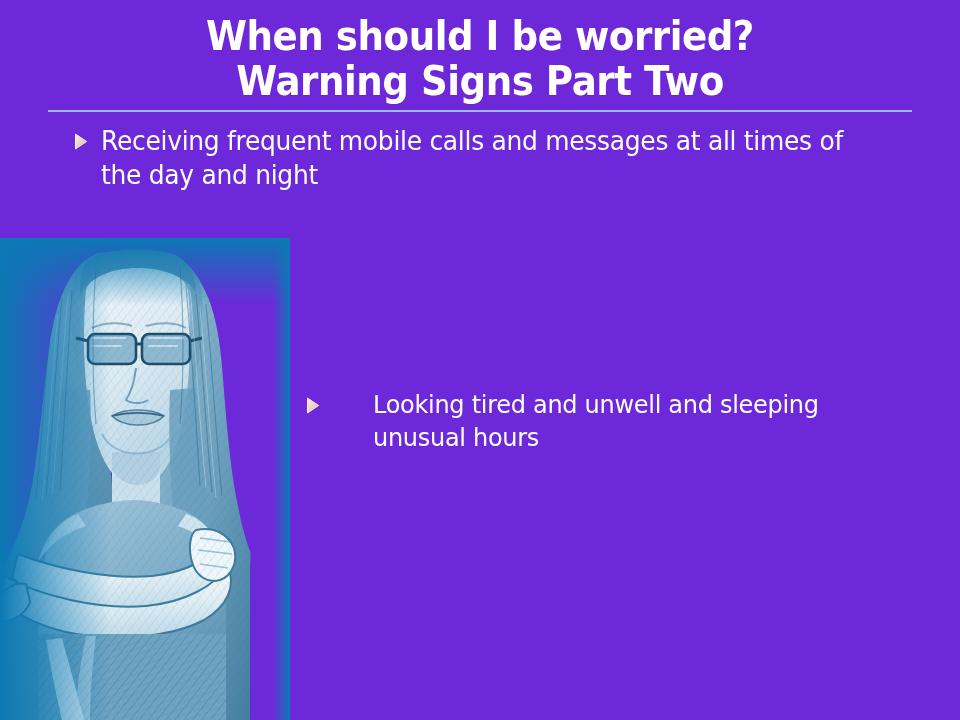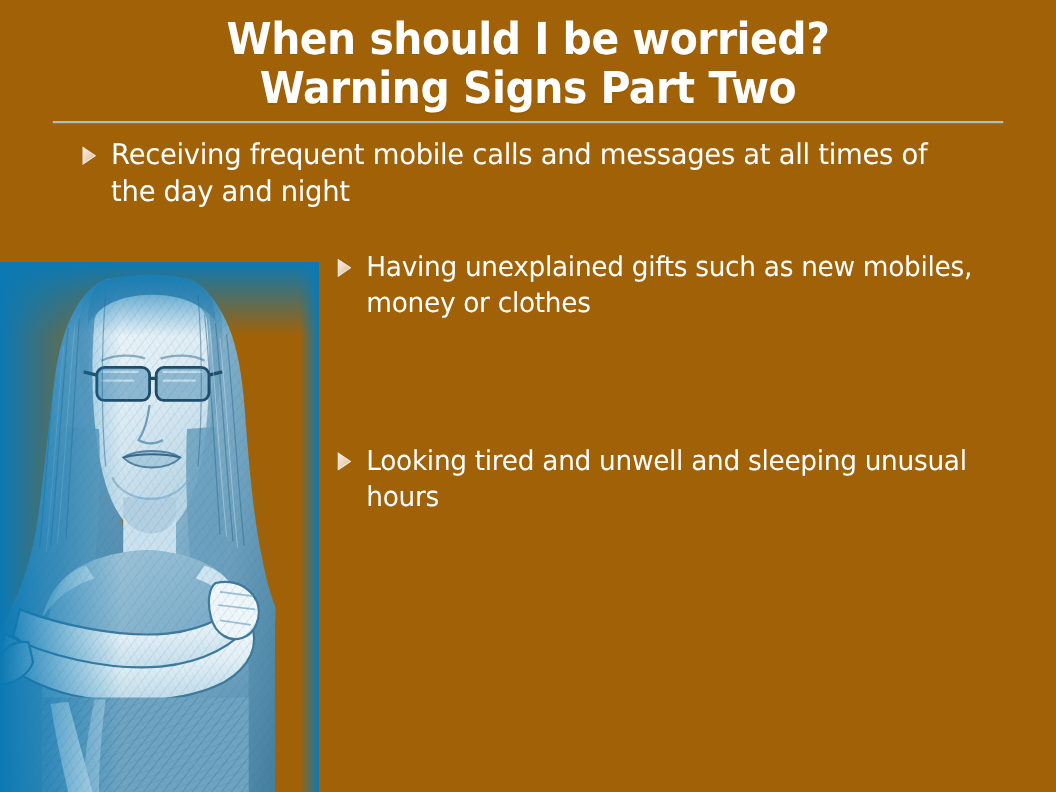--- a/index.html
+++ b/index.html
@@ -4,21 +4,21 @@
 <style>
   html, body {
     margin: 0;
     padding: 0;
     background: #ffffff;
   }
   .slide {
     position: relative;
     width: 960px;
     height: 720px;
-    background: #a16207;
+    background: #6d28d9;
     overflow: hidden;
     font-family: "DejaVu Sans", "Liberation Sans", sans-serif;
     -webkit-font-smoothing: antialiased;
   }
 
   
   .title-block {
     position: absolute;
     top: 14px;
     left: 0;
@@ -94,21 +94,21 @@
   }
 
   
   .lvl1 { left: 74px; top: 0px; width: 830px; }
   .lvl1 .bullet-text { font-size: 26px; line-height: 34px; }
 
   
   .lvl2 { left: 306px; width: 618px; }
   .r1 { top: 102px; }
   .r2 { top: 208px; }
-  .r3 { top: 278px; }
+  .r3 { top: 264px; gap: 40px; }
   .r4 { top: 382px; }
 </style>
 </head>
 <body>
 
 <div class="slide">
 
   <div class="photo">
     <svg width="290" height="482" viewBox="0 0 290 482" xmlns="http://www.w3.org/2000/svg">
       <defs>
@@ -280,28 +280,20 @@
               <stop offset="55%" stop-color="#EBD0BA"></stop>
               <stop offset="100%" stop-color="#D4A98B"></stop>
             </linearGradient>
           </defs>
           <path d="M1.5,1 L12.5,8.5 L1.5,16 Z" fill="url(#bg1)" stroke="#F6EDE4" stroke-width="1"></path>
         </svg>
       </span>
       <span class="bullet-text">Receiving frequent mobile calls and messages at all times of the day and night</span>
     </div>
 
-    <div class="bullet-row lvl2 r1">
-      <span class="bullet-mark">
-        <svg width="14" height="17" viewBox="0 0 14 17">
-          <path d="M1.5,1 L12.5,8.5 L1.5,16 Z" fill="url(#bg1)" stroke="#F6EDE4" stroke-width="1"></path>
-        </svg>
-      </span>
-      <span class="bullet-text">Having unexplained gifts such as new mobiles, money or clothes</span>
-    </div>
 
 
     <div class="bullet-row lvl2 r3">
       <span class="bullet-mark">
         <svg width="14" height="17" viewBox="0 0 14 17">
           <path d="M1.5,1 L12.5,8.5 L1.5,16 Z" fill="url(#bg1)" stroke="#F6EDE4" stroke-width="1"></path>
         </svg>
       </span>
       <span class="bullet-text">Looking tired and unwell and sleeping unusual hours</span>
     </div>

